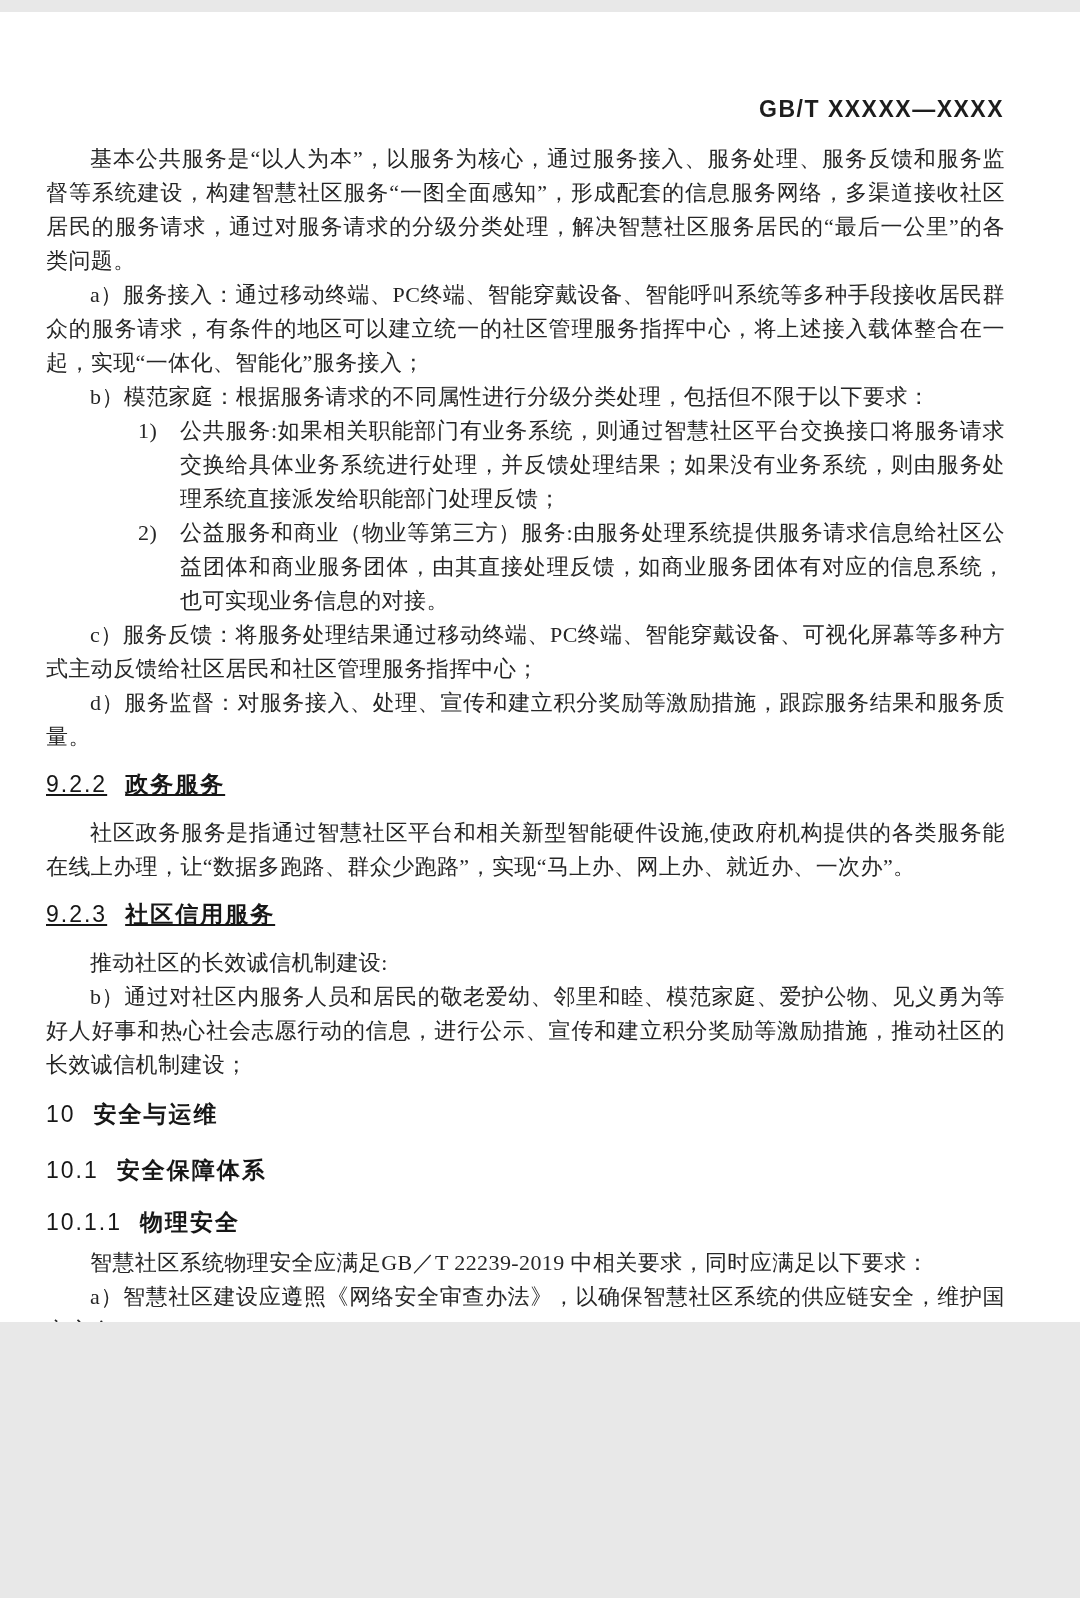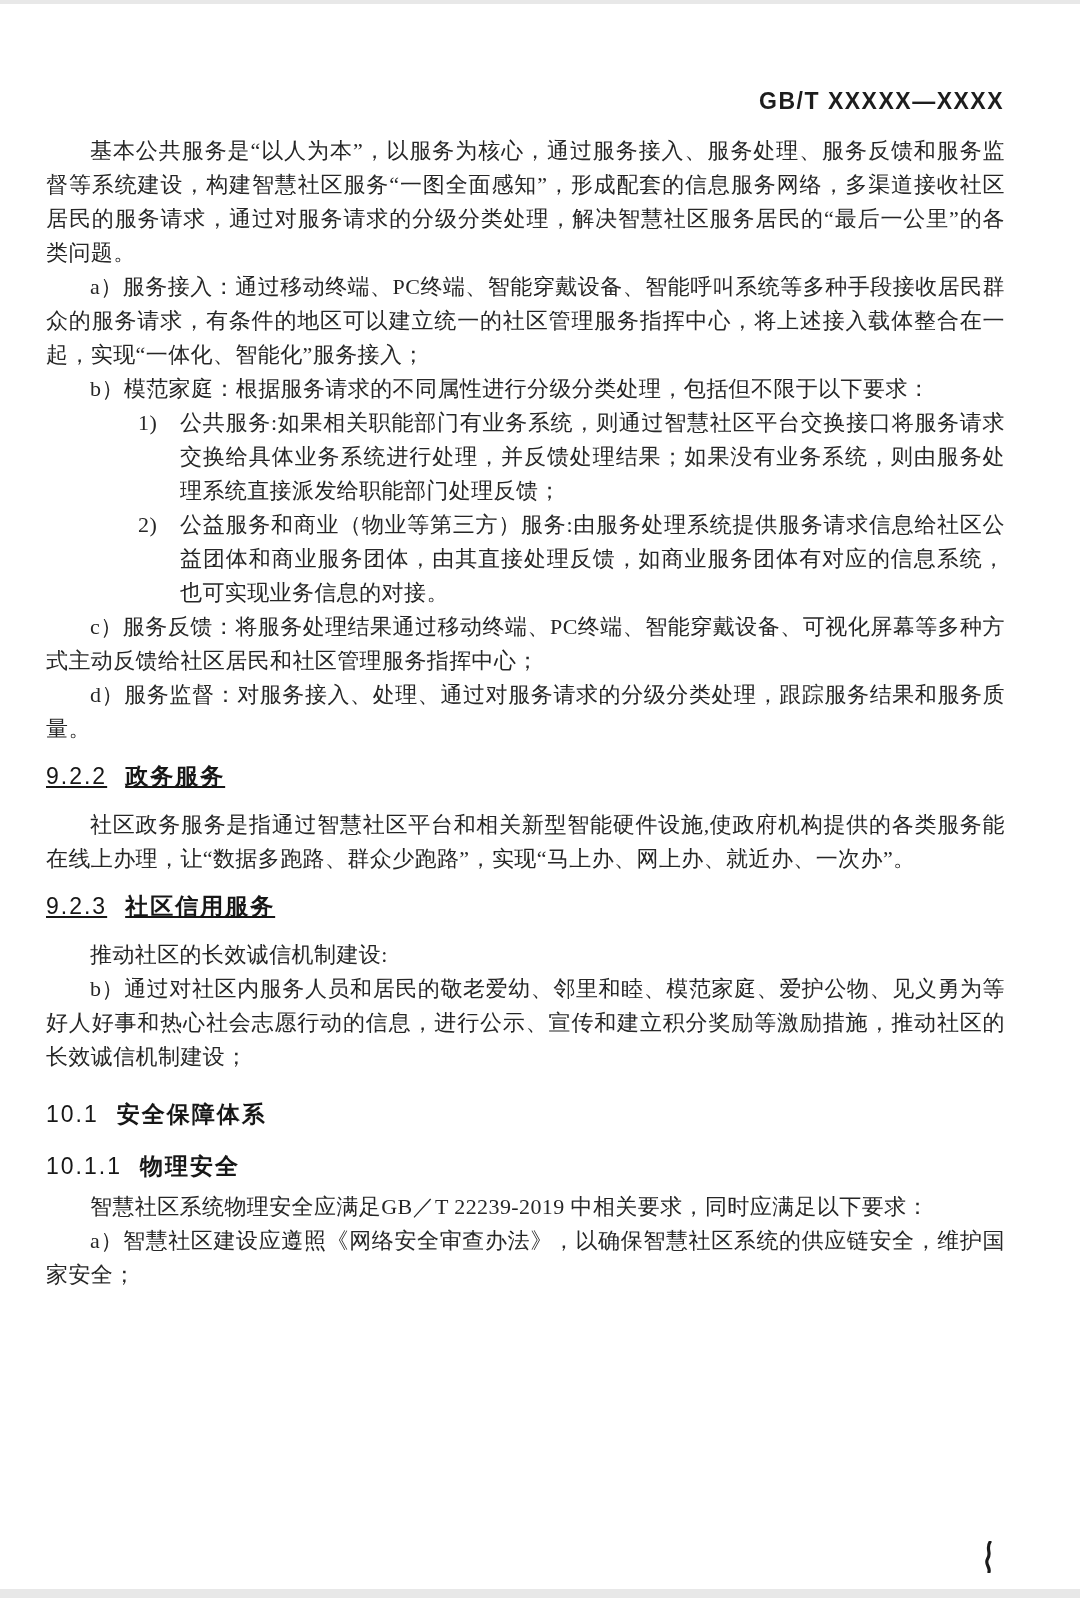--- a/index.html
+++ b/index.html
@@ -1,19 +1,19 @@
 <!DOCTYPE html>
 <html lang="zh"><head>
 <meta charset="utf-8">
 <style>
   html,body { margin:0; padding:0; background:#e8e8e8; }
   .page {
     position:relative;
-    width:1080px; height:1585px;
-    margin:4px auto;
+    width:1080px; height:1310px;
+    margin:12px auto;
     background:#ffffff;
     font-family:"Liberation Serif","DejaVu Serif",serif;
     color:#262626;
     overflow:hidden;
   }
   .doc-header {
     position:absolute; top:84px; right:76px;
     font-family:"Liberation Sans","DejaVu Sans",sans-serif;
     font-weight:700; font-size:23px; letter-spacing:1.5px;
     color:#1d1d1d;
@@ -74,35 +74,38 @@
       <span>公共服务:如果相关职能部门有业务系统，则通过智慧社区平台交换接口将服务请求交换给具体业务系统进行处理，并反馈处理结果；如果没有业务系统，则由服务处理系统直接派发给职能部门处理反馈；</span>
     </div>
 
     <div class="sub">
       <span class="marker">2)</span>
       <span>公益服务和商业（物业等第三方）服务:由服务处理系统提供服务请求信息给社区公益团体和商业服务团体，由其直接处理反馈，如商业服务团体有对应的信息系统，也可实现业务信息的对接。</span>
     </div>
 
     <p class="para">c）服务反馈：将服务处理结果通过移动终端、PC终端、智能穿戴设备、可视化屏幕等多种方式主动反馈给社区居民和社区管理服务指挥中心；</p>
 
-    <p class="para">d）服务监督：对服务接入、处理、通过对服务请求的分级分类处理，跟踪服务结果和服务质量。</p>
+    <p class="para">d）服务监督：对服务接入、处理、宣传和建立积分奖励等激励措施，跟踪服务结果和服务质量。</p>
 
     <div class="heading h922">
       <span class="num">9.2.2</span><span class="ttl">政务服务</span>
     </div>
 
     <p class="para">社区政务服务是指通过智慧社区平台和相关新型智能硬件设施,使政府机构提供的各类服务能在线上办理，让“数据多跑路、群众少跑路”，实现“马上办、网上办、就近办、一次办”。</p>
 
     <div class="heading h923">
       <span class="num">9.2.3</span><span class="ttl">社区信用服务</span>
     </div>
 
     <p class="para">推动社区的长效诚信机制建设:</p>
     <p class="para">b）通过对社区内服务人员和居民的敬老爱幼、邻里和睦、模范家庭、爱护公物、见义勇为等好人好事和热心社会志愿行动的信息，进行公示、宣传和建立积分奖励等激励措施，推动社区的长效诚信机制建设；</p>
 
+    <div class="heading h10">
+      <span class="num">10</span><span class="ttl">安全与运维</span>
+    </div>
 
     <div class="heading h101">
       <span class="num">10.1</span><span class="ttl">安全保障体系</span>
     </div>
 
     <div class="heading h1011">
       <span class="num">10.1.1</span><span class="ttl">物理安全</span>
     </div>
 
     <p class="para p-after-h">智慧社区系统物理安全应满足GB／T 22239-2019 中相关要求，同时应满足以下要求：</p>

